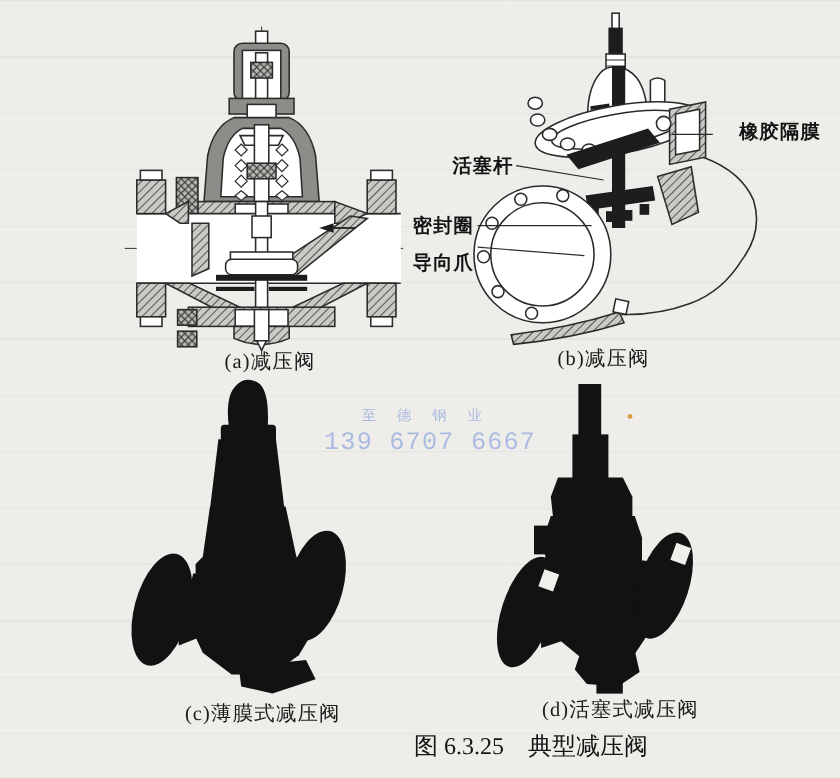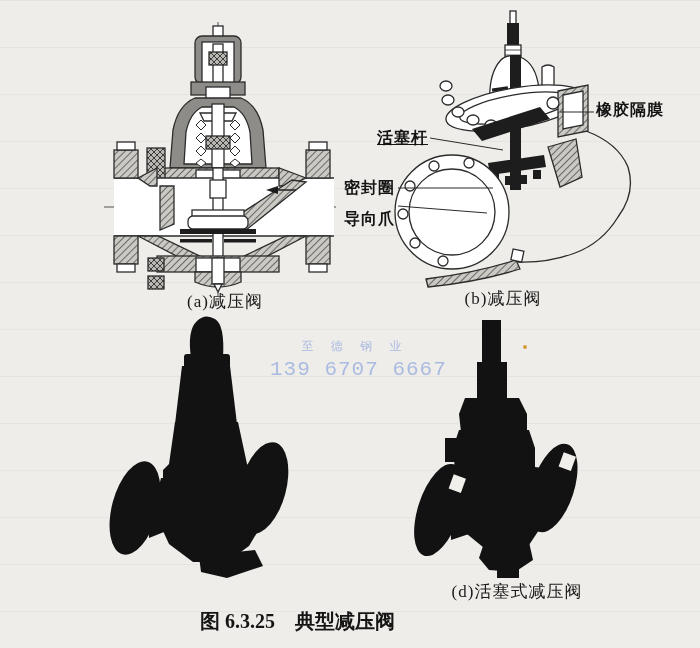--- a/index.html
+++ b/index.html
@@ -12,22 +12,22 @@
   }
   .cap{
     position:absolute;text-align:center;color:#1b1b1b;
     font-size:17px;letter-spacing:1px;white-space:nowrap;
   }
   .lbl{
     position:absolute;color:#141414;font-weight:700;font-size:16px;
     letter-spacing:1px;white-space:nowrap;z-index:5;
   }
   .figcap{
-    position:absolute;left:200px;top:608px;width:340px;text-align:left;
-    font-size:20px;font-weight:700;color:#151515;white-space:nowrap;z-index:5;
+    position:absolute;left:200px;top:608px;width:340px;text-align:right;
+    font-size:20px;font-weight:400;color:#151515;white-space:nowrap;z-index:5;
   }
   .figcap .num{margin-right:20px;}
   .wm{
     position:absolute;text-align:center;color:#9fb3e0;opacity:0.85;
     font-family:"Liberation Sans","DejaVu Sans",sans-serif;z-index:4;
     white-space:nowrap;
   }
   #wm1{left:280px;top:338px;width:150px;font-size:12px;letter-spacing:7px;}
   #wm2{left:270px;top:358px;width:170px;font-size:21px;letter-spacing:1px;font-family:Liberation Mono, monospace;}
   svg{position:absolute;overflow:visible;}
@@ -195,22 +195,22 @@
 
       <g stroke-width="1">
         <line x1="40" y1="133" x2="113" y2="145"></line>
         <line x1="8" y1="183" x2="103" y2="183"></line>
         <line x1="8" y1="201" x2="97" y2="208"></line>
         <line x1="170" y1="107" x2="204" y2="107"></line>
       </g>
     </g>
   </svg>
 
-  <div class="lbl" style="left:377px;top:128px;text-decoration:underline;">活塞杆</div>
-  <div class="lbl" style="left:596px;top:100px;">橡胶隔膜</div>
+  <div class="lbl" style="left:377px;top:128px;">活塞杆</div>
+  <div class="lbl" style="left:616px;top:100px;">橡胶隔膜</div>
   <div class="lbl" style="left:344px;top:178px;">密封圈</div>
   <div class="lbl" style="left:344px;top:209px;">导向爪</div>
 
   <div class="cap" style="left:433px;top:287px;width:140px;">(b)减压阀</div>
   <div class="cap" style="left:150px;top:290px;width:150px;">(a)减压阀</div>
 
   <div class="wm" id="wm1">至 德 钢 业</div>
   <div class="wm" id="wm2">139 6707 6667</div>
 
   <svg style="left:105px;top:312px;" width="220" height="272" viewBox="0 0 220 272">
@@ -243,19 +243,20 @@
       <path d="M68,228 L114,224 L118,242 L100,254 L74,252 L64,240 Z"></path>
       <rect x="82" y="250" width="22" height="10"></rect>
     </g>
     <g fill="#f1efeb" stroke="none">
       <rect x="36" y="158" width="13" height="15" transform="rotate(20 42 165)"></rect>
       <rect x="146" y="136" width="13" height="15" transform="rotate(20 152 143)"></rect>
     </g>
     <circle cx="110" cy="29" r="2" fill="#d79b3a"></circle>
   </svg>
 
+  <div class="cap" style="left:130px;top:583px;width:178px;">(c)薄膜式减压阀</div>
   <div class="cap" style="left:428px;top:580px;width:178px;">(d)活塞式减压阀</div>
 
   <div class="figcap">
     <span class="num">图 6.3.25</span><span>典型减压阀</span>
   </div>
 
 </div>
 
 </body></html>

